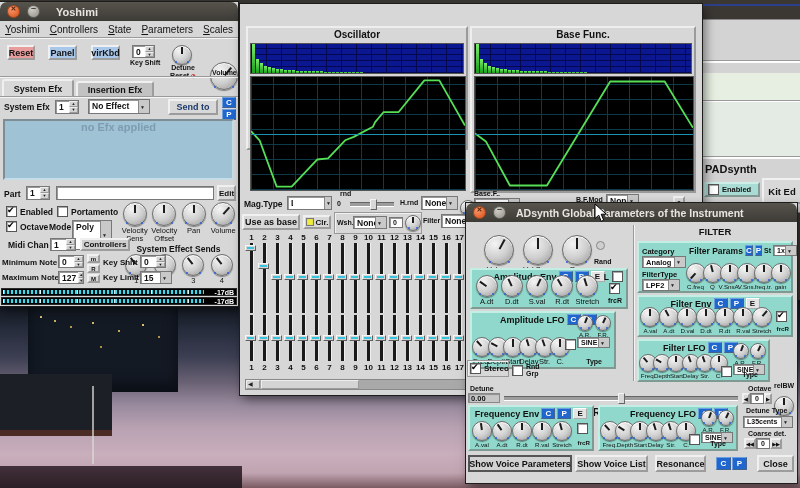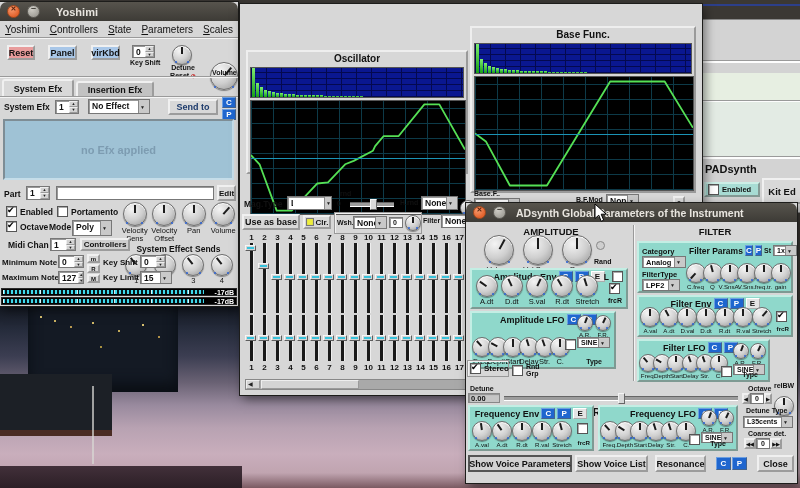--- a/index.html
+++ b/index.html
@@ -202,21 +202,21 @@
     <div class="abs btn sendto" style="left:168px;top:97px;width:50px;height:16px;">
         <span>Send to</span>
       </div>
     <div class="abs cpbtn" style="left:222px;top:95px;">
         <span>C</span>
       </div>
     <div class="abs cpbtn" style="left:222px;top:107px;">
         <span>P</span>
       </div>
 
-    <div class="abs" style="left:3px;top:117px;width:231px;height:61px;background:#9fc2d5;border:2px inset #c5dde9;box-sizing:border-box;display:flex;align-items:center;justify-content:center;">
+    <div class="abs" style="left:3px;top:117px;width:231px;height:61px;background:#9fc2d5;border:2px inset #c5dde9;box-sizing:border-box;display:flex;justify-content:center;">
       <span style="font-weight:bold;font-size:11px;color:#7d9cb1;">no Efx applied</span>
     </div>
 
     <div class="abs lab" style="left:4px;top:187px;">Part</div>
     <span class="abs spin" style="left:26px;top:184px;width:24px;height:14px;">
       <span class="spin-v">1</span>
       <span class="spin-ar">
           <i class="up"></i>
           <i class="dn"></i>
         </span>
@@ -232,21 +232,21 @@
       </span>
     <span class="abs cb" style="left:57px;top:204px;">
       <span class="bx"></span>
         <span class="lb">Portamento</span>
       </span>
     <span class="abs cb checked" style="left:6px;top:219px;">
       <span class="bx"></span>
         <span class="lb">Octave</span>
       </span>
     <div class="abs lab" style="left:49px;top:220px;">Mode</div>
-    <span class="abs dd" style="left:72px;top:218px;width:40px;height:16px;">
+    <span class="abs dd" style="left:72px;top:218px;width:40px;height:30px;">
       <span class="dd-t">Poly</span>
         <span class="dd-a"></span>
     </span>
 
     <div class="abs knob-row" style="left:120px;top:200px;width:118px;">
         <div class="knob-unit">
           <div class="knob" style="height: 22px; width: 22px;">
             <div class="kptr" style="transform: rotate(0deg);"></div>
           </div>
           <div class="klabel">Velocity Sens</div>
@@ -353,21 +353,21 @@
       <div class="db">-17dB</div>
     </div>
     <div class="vu" style="left:1px;top:295px;width:236px;height:8px;">
       <div class="bars"></div>
       <div class="db">-17dB</div>
     </div>
   </div>
 
   <div class="win" style="left:240px;top:4px;width:462px;height:391px;">
 
-    <div class="abs" style="left:6px;top:22px;width:222px;height:124px;border:2px outset #eee;box-sizing:border-box;background:#d7d7d7;margin-top:24px;">
+    <div class="abs" style="left:6px;top:22px;width:222px;height:124px;border:2px outset #eee;box-sizing:border-box;background:#d7d7d7;">
       <div class="lab" style="text-align:center;font-size:10px;padding-top:1px;">Oscillator</div>
       <div class="spec" style="left:2px;top:15px;width:214px;height:31px;">
           <div class="bar" style="height: 100%;"></div>
           <div class="bar" style="height: 50%;"></div>
           <div class="bar" style="height: 34%;"></div>
           <div class="bar" style="height: 25%;"></div>
           <div class="bar" style="height: 20%;"></div>
           <div class="bar" style="height: 17%;"></div>
           <div class="bar" style="height: 15%;"></div>
           <div class="bar" style="height: 13%;"></div>
@@ -676,21 +676,20 @@
     </div>
   </div>
 
   <div class="win" style="left:466px;top:203px;width:331px;height:280px;">
     <div class="tbar">
       <span class="wbtn close"></span>
       <span class="wbtn min"></span>
       <span class="ttext" style="font-size:10.5px;">ADsynth Global Parameters of the Instrument</span>
     </div>
 
-    <div class="abs lab" style="left:4px;top:23px;width:162px;text-align:center;font-size:9.5px;">AMPLITUDE</div>
     <div class="vline" style="left:167px;top:22px;height:156px;"></div>
     <div class="abs knob-row" style="left:14px;top:32px;width:116px;">
         <div class="knob-unit">
           <div class="knob" style="height: 28px; width: 28px;">
             <div class="kptr" style="transform: rotate(28deg);"></div>
           </div>
           <div class="klabel">Volume</div>
         </div>
         <div class="knob-unit">
           <div class="knob" style="height: 28px; width: 28px;">

